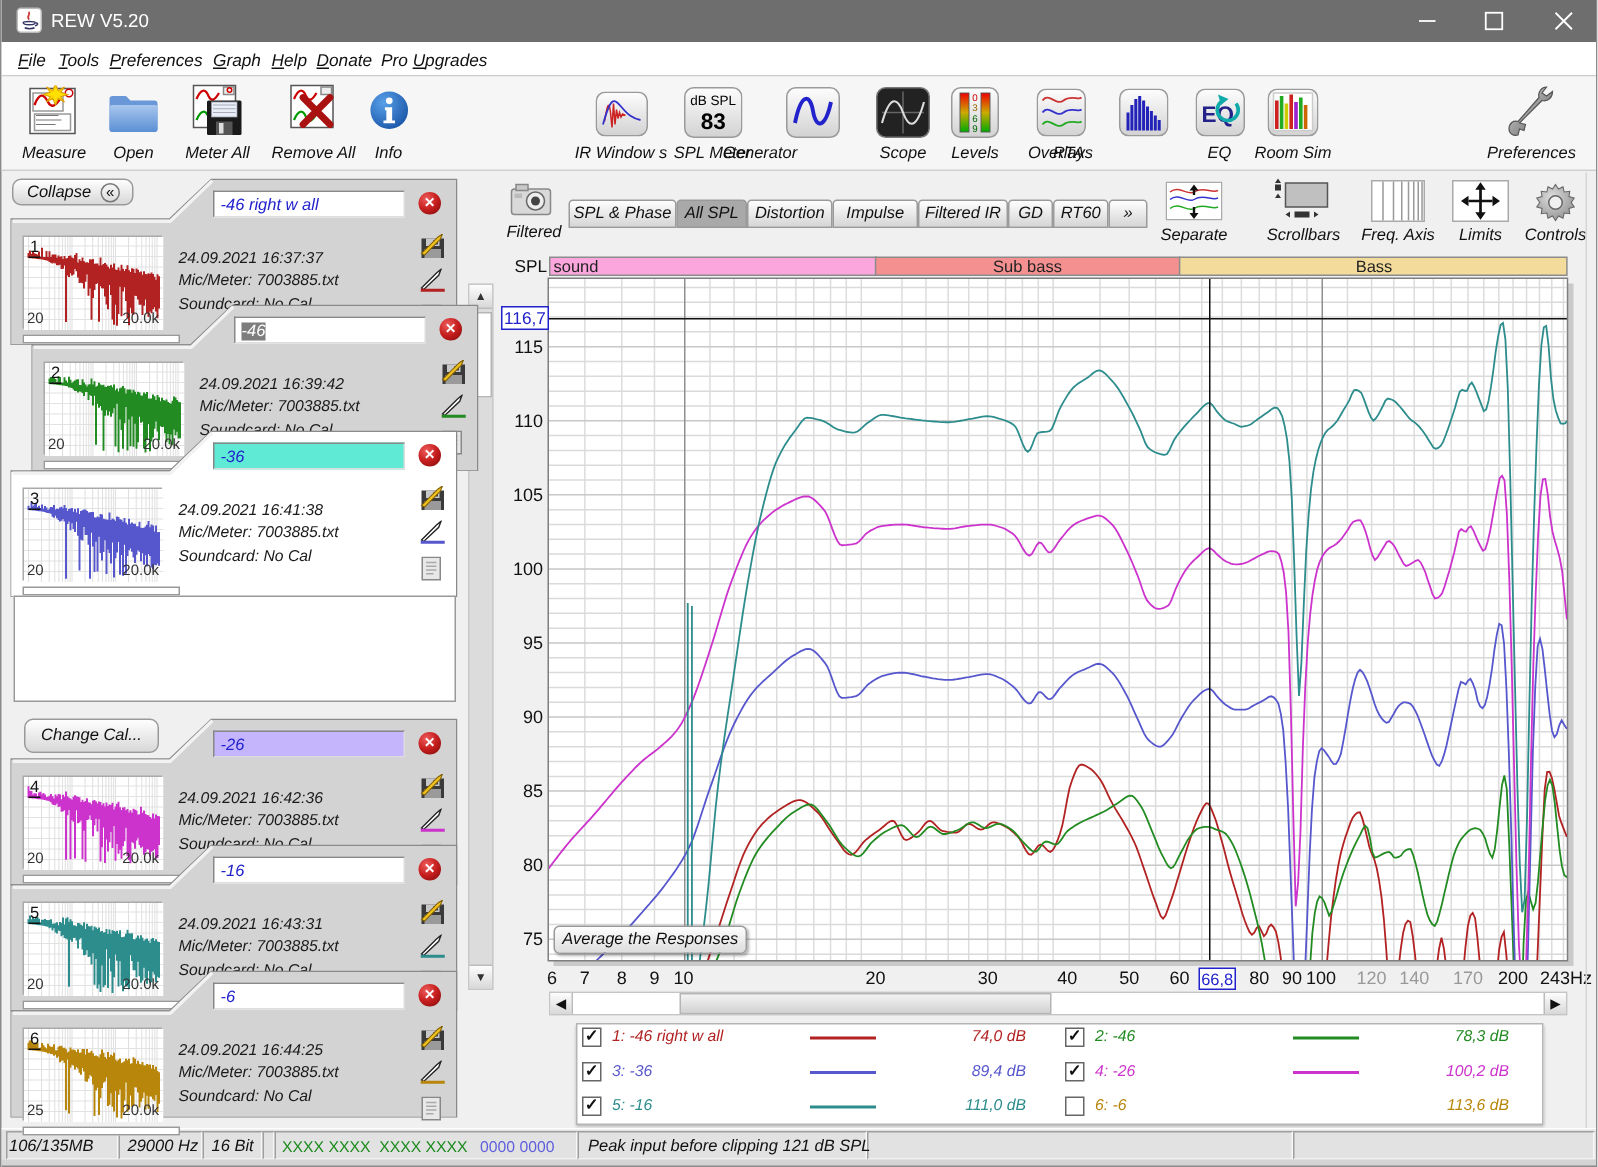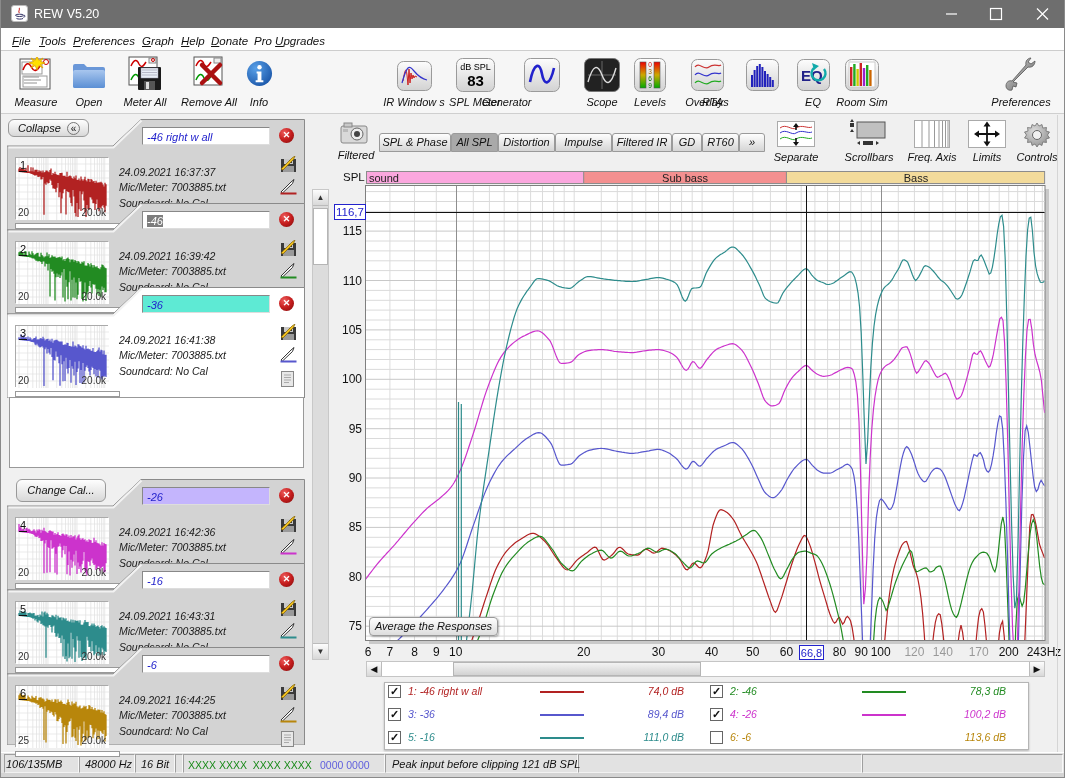--- a/index.html
+++ b/index.html
@@ -434,21 +434,21 @@
       </svg>
       <svg width="17" height="18" viewBox="0 0 17 18" style="position:absolute;left:273px;top:60px">
         <path d="M1 13 L11 3 L14 0.5 L12.5 4.5 L2.5 14 Z" fill="#fff" stroke="#222" stroke-width="0.9"></path>
         <rect x="0.5" y="13.5" width="16" height="2" fill="#b22222"></rect>
       </svg>
       <svg width="15" height="17" viewBox="0 0 15 17" style="position:absolute;left:273px;top:84px">
         <rect x="1.5" y="0.5" width="12" height="15" fill="#e8e8e8" stroke="#888"></rect>
         <path d="M4 4H11M4 6.5H11M4 9H11M4 11.5H9" stroke="#aaa" stroke-width="1" fill="none"></path>
       </svg>
     </div>
-<div style="position:absolute;left:6px;top:203px;width:354px;height:111px;z-index:12">
+<div style="position:absolute;left:20px;top:203px;width:354px;height:111px;z-index:12">
       <svg width="298" height="111" viewBox="0 0 298 111" style="position:absolute;left:0;top:0">
         <path d="M0 27 L106 27 L134 0.5 L297.5 0.5 L297.5 111 L0 111 Z" fill="#d3d3d3" stroke="#8a8a8a" stroke-width="1"></path>
         <path d="M1.5 28.5 L106.5 28.5 L134.5 1.5" fill="none" stroke="#f2f2f2" stroke-width="2.2"></path>
       </svg>
       <div style="position:absolute;left:135px;top:8px;width:128px;height:18px;background:#fff;border:1px solid #888;border-bottom-color:#ddd;border-right-color:#ddd;font:italic 11px 'Liberation Sans', sans-serif;padding-left:4px;line-height:18px"><span style="background:#7d7d7d;color:#fff">-46</span></div>
       <div style="position:absolute;left:272px;top:9px;width:15px;height:15px;border-radius:50%;background:radial-gradient(circle at 35% 30%, #ee5c5c 0%, #c51d1d 50%, #7d0b0b 100%);color:#fff;font:bold 9px 'Liberation Sans', sans-serif;text-align:center;line-height:15px">✕</div>
       <div style="position:absolute;left:8px;top:38px;width:93px;height:62px;border:1px solid #aaa">
         <svg width="93" height="62" viewBox="0 0 93 62" style="position:absolute;left:0;top:0">
           <rect width="93" height="62" fill="#fff"></rect>
           <path d="M3.0 0V62 M11.7 0V62 M16.8 0V62 M20.5 0V62 M23.3 0V62 M25.6 0V62 M27.5 0V62 M29.2 0V62 M30.7 0V62 M32.0 0V62 M40.7 0V62 M45.8 0V62 M49.5 0V62 M52.3 0V62 M54.6 0V62 M56.5 0V62 M58.2 0V62 M59.7 0V62 M61.0 0V62 M69.7 0V62 M74.8 0V62 M78.5 0V62 M81.3 0V62 M83.6 0V62 M85.5 0V62 M87.2 0V62 M88.7 0V62" stroke="#e0e0e0" stroke-width="0.7" fill="none"></path>
@@ -632,19 +632,19 @@
 <div class="abs" style="left:0;top:752px;width:1065px;height:21px;background:#e2e2e2;border-top:1px solid #fff">
 <div class="abs" style="left:3px;top:1px;width:75px;height:19px;border-left:1px solid #9f9f9f;border-top:1px solid #9f9f9f;border-right:1px solid #f8f8f8;border-bottom:1px solid #f2f2f2"></div>
 <div class="abs" style="left:78px;top:1px;width:56px;height:19px;border-left:1px solid #9f9f9f;border-top:1px solid #9f9f9f;border-right:1px solid #f8f8f8;border-bottom:1px solid #f2f2f2"></div>
 <div class="abs" style="left:134px;top:1px;width:40px;height:19px;border-left:1px solid #9f9f9f;border-top:1px solid #9f9f9f;border-right:1px solid #f8f8f8;border-bottom:1px solid #f2f2f2"></div>
 <div class="abs" style="left:174px;top:1px;width:8px;height:19px;border-left:1px solid #9f9f9f;border-top:1px solid #9f9f9f;border-right:1px solid #f8f8f8;border-bottom:1px solid #f2f2f2"></div>
 <div class="abs" style="left:182px;top:1px;width:202px;height:19px;border-left:1px solid #9f9f9f;border-top:1px solid #9f9f9f;border-right:1px solid #f8f8f8;border-bottom:1px solid #f2f2f2"></div>
 <div class="abs" style="left:384px;top:1px;width:193px;height:19px;border-left:1px solid #9f9f9f;border-top:1px solid #9f9f9f;border-right:1px solid #f8f8f8;border-bottom:1px solid #f2f2f2"></div>
 <div class="abs" style="left:577px;top:1px;width:284px;height:19px;border-left:1px solid #9f9f9f;border-top:1px solid #9f9f9f;border-right:1px solid #f8f8f8;border-bottom:1px solid #f2f2f2"></div>
 <div class="abs" style="left:861px;top:1px;width:201px;height:19px;border-left:1px solid #9f9f9f;border-top:1px solid #9f9f9f;border-right:1px solid #f8f8f8;border-bottom:1px solid #f2f2f2"></div>
 <div class="abs" style="left:5px;top:5px;font:italic 11px 'Liberation Sans', sans-serif;color:#111">106/135MB</div>
-<div class="abs" style="left:84px;top:5px;font:italic 11px 'Liberation Sans', sans-serif;color:#111">48000 Hz</div>
+<div class="abs" style="left:84px;top:5px;font:italic 11px 'Liberation Sans', sans-serif;color:#111">29000 Hz</div>
 <div class="abs" style="left:140px;top:5px;font:italic 11px 'Liberation Sans', sans-serif;color:#111">16 Bit</div>
 <div class="abs" style="left:187px;top:6px;font:10.5px 'Liberation Sans', sans-serif;color:#1a8a1a">XXXX XXXX&nbsp; XXXX XXXX</div>
 <div class="abs" style="left:319px;top:6px;font:10.5px 'Liberation Sans', sans-serif;color:#6060dd">0000 0000</div>
 <div class="abs" style="left:391px;top:5px;font:italic 11px 'Liberation Sans', sans-serif;color:#111">Peak input before clipping 121 dB SPL</div>
 </div>
 <div class="abs" style="left:0;top:773px;width:1065px;height:5px;background:#d4d4d4;border-bottom:1px solid #8a8a8a"></div>
 </div>
 </body></html>

